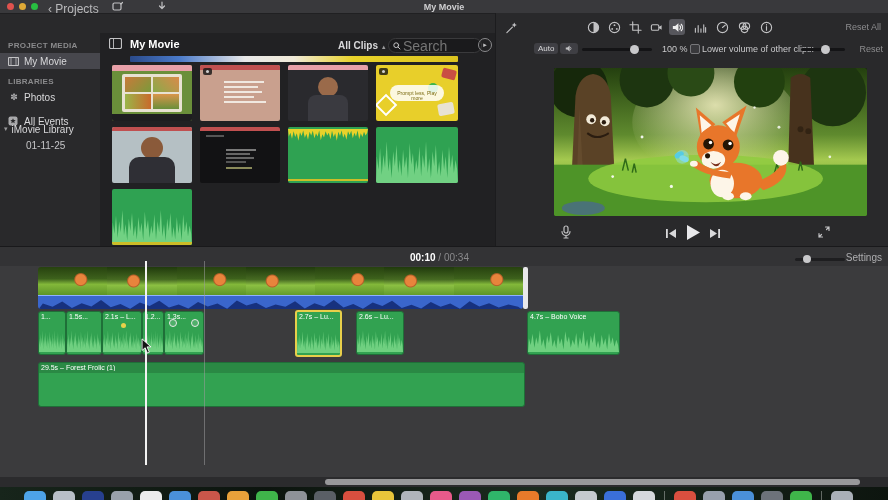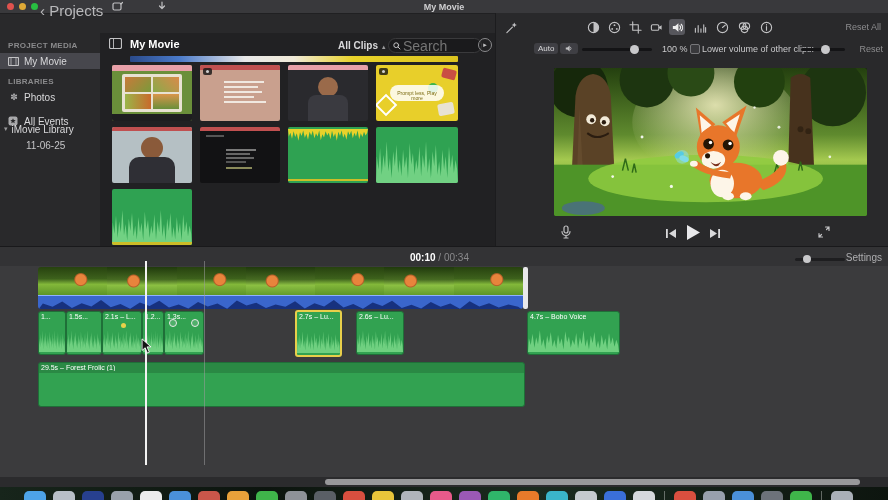--- a/index.html
+++ b/index.html
@@ -2,21 +2,21 @@
 <html><head>
 <meta charset="utf-8">
 <style>
   html,body{margin:0;padding:0;background:#000;}
   body{font-family:"Liberation Sans",sans-serif;-webkit-font-smoothing:antialiased;}
   #app{position:relative;width:888px;height:500px;overflow:hidden;background:#29292b;color:#ddd;}
   .abs{position:absolute;}
   
   .titlebar{left:0;top:0;width:888px;height:13px;background:#39393c;border-bottom:1px solid #202022;}
   .tl{width:7px;height:7px;border-radius:50%;top:3px;}
-  .backlink{left:40px;top:2px;font-size:15px;color:#b9b9bb;}
+  .backlink{left:48px;top:2px;font-size:12px;color:#b9b9bb;}
   .tb-icon{top:1px;color:#9a9a9c;}
   .win-title{left:0;width:888px;top:2px;text-align:center;font-size:9px;font-weight:bold;color:#cfcfd1;}
   
   .tabbar{left:0;top:13px;width:495px;height:20px;background:#29292b;}
   .tabs{left:130px;top:3px;display:flex;gap:11px;font-size:10px;color:#b3b3b5;align-items:center;}
   .tab{padding:1px 6px;white-space:nowrap;cursor:default;}
   .tab.sel{background:#4a4a4f;border-radius:4px;color:#fff;}
   
   .sidebar{left:0;top:33px;width:100px;height:213px;background:#29292b;border-right:1px solid #1c1c1e;}
   .side-h{font-size:8px;font-weight:bold;color:#8a8a8c;letter-spacing:.3px;left:8px;}
@@ -124,21 +124,21 @@
             <path d="M5 2.2l.8 1.7 1.9.2-1.4 1.2.4 1.9L5 6.2 3.3 7.2l.4-1.9L2.3 4.1l1.9-.2z" fill="#29292b"></path>
           </svg>
       </span>
       <span>All Events</span>
     </div>
     <div class="abs side-row" style="top:88px">
       <span style="margin-left:4px;font-size:7px;color:#9a9a9c">▾</span>
       <span style="margin-left:4px">iMovie Library</span>
     </div>
     <div class="abs side-row" style="top:104px">
-      <span style="margin-left:26px;color:#c5c5c7">11-06-25</span>
+      <span style="margin-left:26px;color:#c5c5c7">01-11-25</span>
     </div>
   </div>
 
   <div class="abs browser">
     <div class="abs" style="left:9px;top:5px">
       <svg width="13" height="11" viewBox="0 0 13 11">
           <rect x="0.5" y="0.5" width="12" height="10" rx="1.5" class="lineic"></rect>
           <path d="M4.5 .5v10" class="lineic" style="stroke-width:.9"></path>
         </svg>
     </div>

